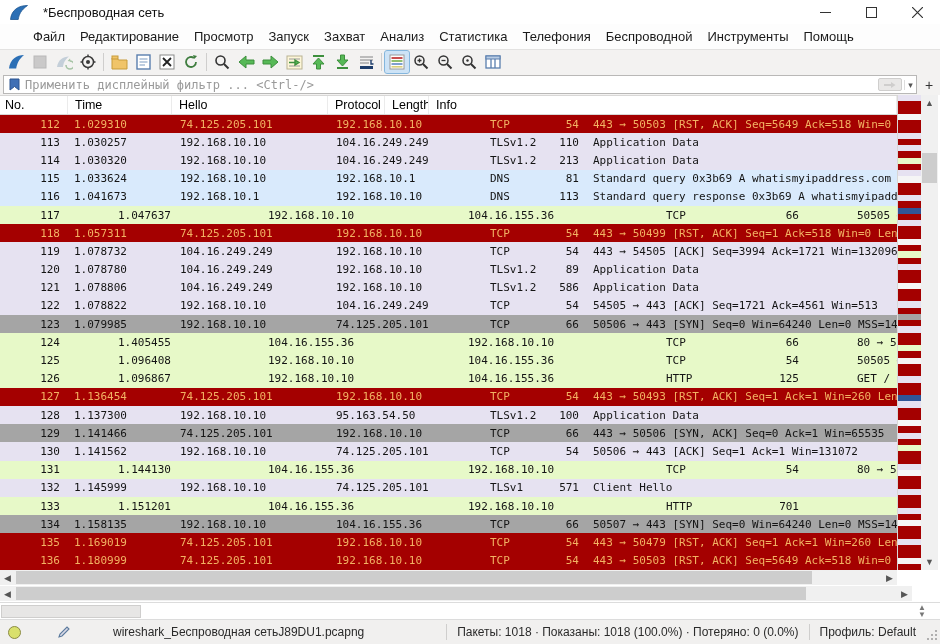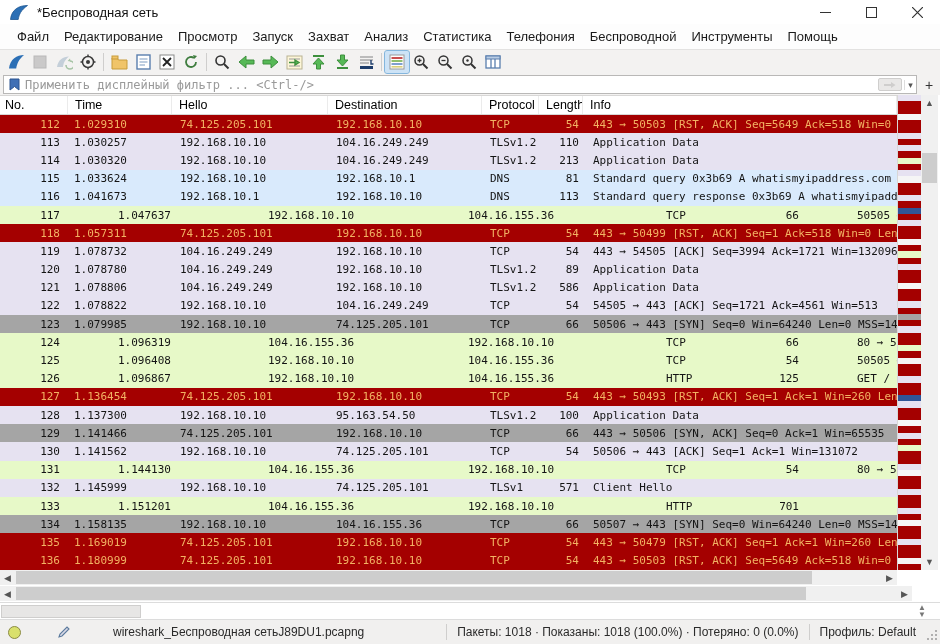--- a/index.html
+++ b/index.html
@@ -4,27 +4,27 @@
 <style>
   * { box-sizing: border-box; margin: 0; padding: 0; }
   html,body { width: 940px; height: 644px; }
   body {
     font-family: "Liberation Sans", sans-serif;
     background: #ffffff; color: #1a1a1a;
     position: relative; overflow: hidden;
     width: 940px; height: 644px;
   }
   
-  .titlebar { position: absolute; left:0; top:0; width:940px; height:24px; background:#fff; display:flex; align-items:center; }
+  .titlebar { position: absolute; left:0; top:0; width:940px; height:24px; background:#fff; display:flex; align-items:center;gap:6px; }
   .app-icon { width:20px; height:17px; margin-left:9px; }
   .title-text { font-size:13px; margin-left:8px; color:#111; }
   .winbtns { margin-left:auto; display:flex; height:100%; }
   .winbtn { width:46px; height:24px; display:flex; align-items:center; justify-content:center; font-size:13px; color:#222; }
   
-  .menubar { position:absolute; left:0; top:24px; width:940px; height:25px; background:#fdfdfd; display:flex; align-items:center; padding-left:10px; }
+  .menubar { position:absolute; left:0; top:24px; width:940px; height:25px; background:#fdfdfd; display:flex; align-items:center; padding-left:26px; }
   .menu-item { font-size:13px; color:#1a1a1a; padding:3px 7px; margin-right:1px; white-space:nowrap; }
   
   .toolbar { position:absolute; left:0; top:49px; width:940px; height:25px; background:#f3f2f1; border-top:1px solid #e3e2e1; display:flex; align-items:center; padding-left:4px; }
   .tbtn { width:24px; height:22px; display:flex; align-items:center; justify-content:center; border-radius:2px; }
   .tbtn.selected { background:#cde3f6; outline:1px solid #84b6dd; }
   .tbtn.disabled { opacity:.55; }
   .tsep { width:1px; height:18px; background:#cfcecd; margin:0 3px; }
   
   .filterbar { position:absolute; left:0; top:74px; width:940px; height:21px; background:#f3f2f1; display:flex; align-items:center; padding:0 3px; }
   .filterbox { flex:1; height:19px; background:#fff; border:1px solid #b9b8b7; display:flex; align-items:center; }
@@ -264,21 +264,20 @@
     </div>
     <div class="caret-btn">▾</div>
   </div>
   <div class="plus-btn">+</div>
 </div>
 
 <div class="pheader">
     <div class="hcell col0" style="text-align: left; padding-left: 5px; padding-right: 0px;">No.</div>
     <div class="hcell col1" style="text-align: left; padding-left: 7px; padding-right: 0px;">Time</div>
     <div class="hcell col2" style="text-align: left; padding-left: 7px; padding-right: 0px;">Hello</div>
-    <div class="hcell col3" style="text-align: left; padding-left: 7px; padding-right: 0px;">Destination</div>
     <div class="hcell col4" style="text-align: left; padding-left: 7px; padding-right: 0px;">Protocol</div>
     <div class="hcell col5" style="text-align: left; padding-left: 7px; padding-right: 0px;">Length</div>
     <div class="hcell col6" style="text-align: left; padding-left: 7px; padding-right: 0px;">Info</div>
   </div>
 <div class="plist">
     <div class="prow c-bad">
       <div class="cell col0">112</div>
       <div class="cell col1">1.029310</div>
       <div class="cell col2">74.125.205.101</div>
       <div class="cell col3">192.168.10.10</div>
@@ -380,21 +379,21 @@
       <div class="cell col0">123</div>
       <div class="cell col1">1.079985</div>
       <div class="cell col2">192.168.10.10</div>
       <div class="cell col3">74.125.205.101</div>
       <div class="cell col4">TCP</div>
       <div class="cell col5">66</div>
       <div class="cell col6">50506 → 443 [SYN] Seq=0 Win=64240 Len=0 MSS=146</div>
     </div>
     <div class="prow c-http">
       <div class="cell col0">124</div>
-      <div class="cell col1">1.096319</div>
+      <div class="cell col1">1.405455</div>
       <div class="cell col2">104.16.155.36</div>
       <div class="cell col3">192.168.10.10</div>
       <div class="cell col4">TCP</div>
       <div class="cell col5">66</div>
       <div class="cell col6">80 → 50505 [SYN, ACK] Seq=0 Ack=1 Win=64240</div>
     </div>
     <div class="prow c-http">
       <div class="cell col0">125</div>
       <div class="cell col1">1.096408</div>
       <div class="cell col2">192.168.10.10</div>

